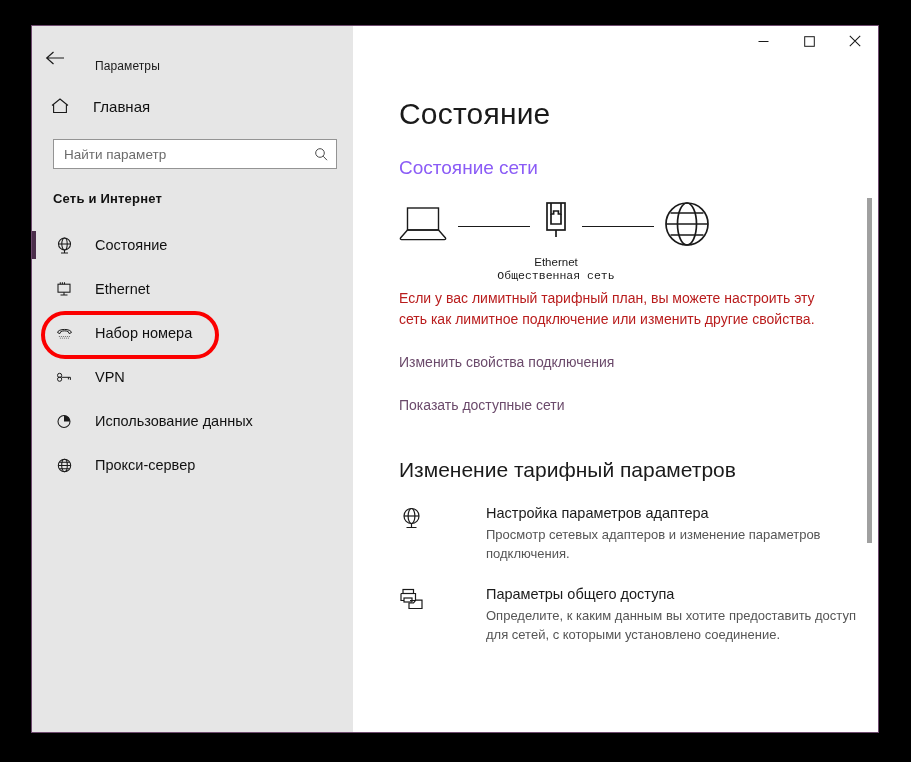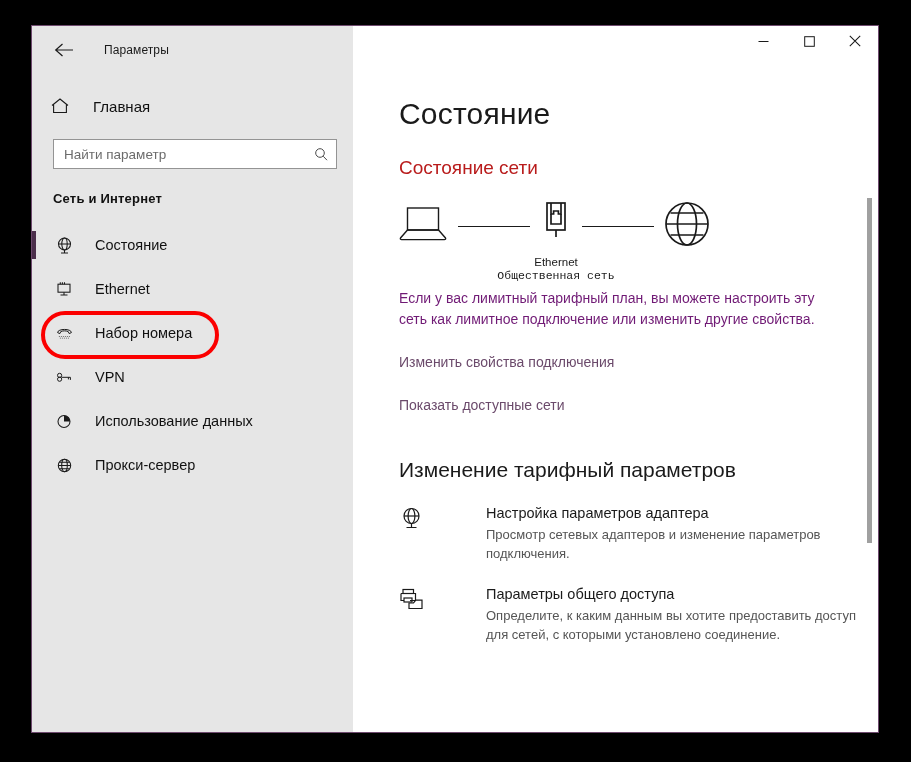--- a/index.html
+++ b/index.html
@@ -32,22 +32,22 @@
     width: 321px;
     min-width: 321px;
     background: #e6e6e6;
     position: relative;
     box-sizing: border-box;
   }
 
   .titlebar-left {
     height: 47px;
     display: flex;
-    align-items: center;
-    padding-left: 17px;
+    align-items: flex-end;
+    padding-left: 8px;
     box-sizing: border-box;
   }
   .back-arrow {
     width: 30px;
     height: 30px;
     display: flex;
     align-items: center;
     justify-content: center;
     cursor: default;
   }
@@ -191,21 +191,21 @@
   h1.page-title {
     font-size: 30px;
     font-weight: normal;
     color: #1a1a1a;
     margin: 24px 0 0 0;
     letter-spacing: .2px;
   }
   h2.sub-head {
     font-size: 19px;
     font-weight: normal;
-    color: #b91c1c;
+    color: #8b5cf6;
     margin: 26px 0 0 0;
   }
   h2.section-head {
     font-size: 21px;
     font-weight: normal;
     color: #1a1a1a;
     margin: 44px 0 0 0;
   }
 
   
@@ -243,21 +243,21 @@
     font-family: Liberation Mono, monospace;
   }
 
   .status-head {
     font-size: 17.5px;
     color: #1a1a1a;
     margin-top: 24px;
   }
   .status-desc {
     font-size: 14px;
-    color: #701a75;
+    color: #b91c1c;
     line-height: 21px;
     margin-top: 6px;
     max-width: 420px;
   }
   a.link {
     display: inline-block;
     font-size: 14px;
     color: #6b4a6b;
     text-decoration: none;
     margin-top: 24px;

